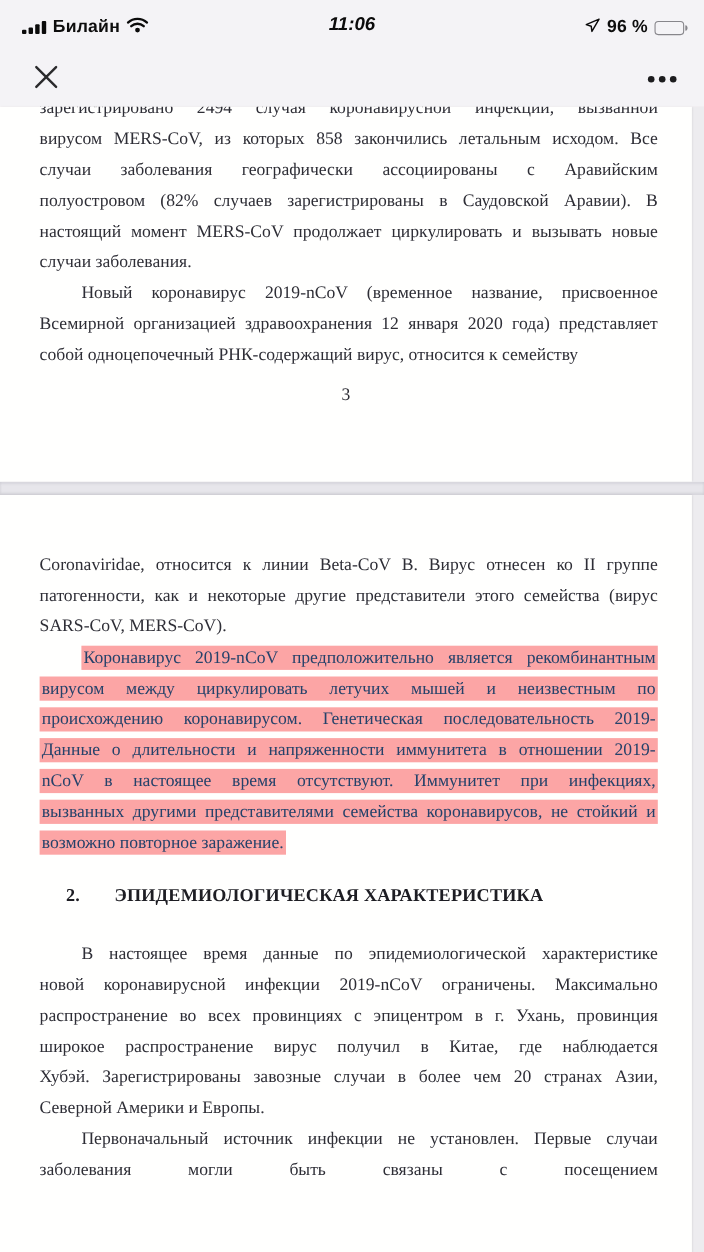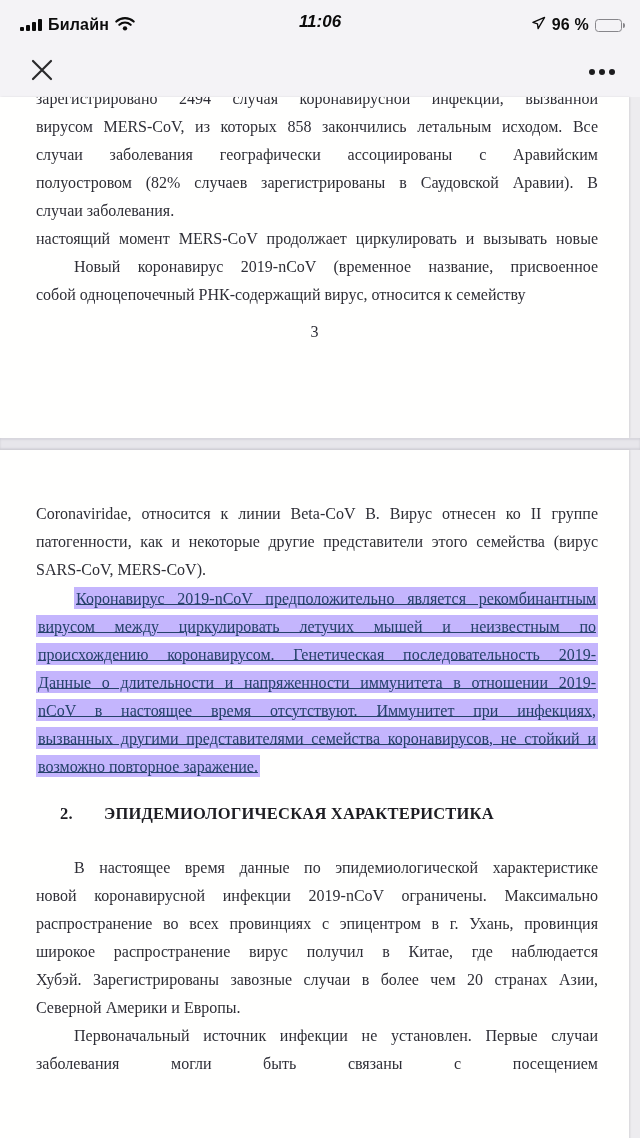--- a/index.html
+++ b/index.html
@@ -45,22 +45,22 @@
   
   .textcol { padding-left:36px; padding-right:31px;
              font-family:"Liberation Serif", serif; font-size:16px;
              color:#2e2e36; }
   .t1 { margin-top:-12px; }
   .t2a { padding-top:50px; }
   .t2b { margin-top:26px; }
   .ln { line-height:28px; height:28px; overflow:visible; text-align:left; white-space:normal; }
   .ln.j { text-align:justify; text-align-last:justify; }
   .ln.i { text-indent:38px; }
-  .ln.h .tx { background:#c4b5fd; color:#25426a; padding:2.5px 2px 2.5px 2px;
-              box-decoration-break:clone;text-decoration:underline; }
+  .ln.h .tx { background:#fca5a5; color:#25426a; padding:2.5px 2px 2.5px 2px;
+              box-decoration-break:clone; }
   .pagenum { margin-top:14px; text-align:center; font-family:"Liberation Serif", serif;
              font-size:16px; color:#2e2e36; }
   .sec-head { margin:20px 31px 0 60px; display:flex; line-height:28px;
               font-family:"Liberation Serif", serif; font-weight:700;
               font-size:16.5px; color:#1d1d23; letter-spacing:.2px; }
   .sec-head .num { width:44px; flex:0 0 44px; }
 </style>
 </head>
 <body>
 
@@ -111,23 +111,24 @@
 </div>
 
 <div class="doc">
 
   <div class="page page1">
     <div class="textcol t1">
         <div class="ln j"><span class="tx">зарегистрировано 2494 случая коронавирусной инфекции, вызванной</span></div>
         <div class="ln j"><span class="tx">вирусом MERS-CoV, из которых 858 закончились летальным исходом. Все</span></div>
         <div class="ln j"><span class="tx">случаи заболевания географически ассоциированы с Аравийским</span></div>
         <div class="ln j"><span class="tx">полуостровом (82% случаев зарегистрированы в Саудовской Аравии). В</span></div>
+        <div class="ln j"><span class="tx">настоящий момент MERS-CoV продолжает циркулировать и вызывать новые</span></div>
         <div class="ln "><span class="tx">случаи заболевания.</span></div>
-        <div class="ln j"><span class="tx">настоящий момент MERS-CoV продолжает циркулировать и вызывать новые</span></div>
         <div class="ln j i"><span class="tx">Новый коронавирус 2019-nCoV (временное название, присвоенное</span></div>
+        <div class="ln j"><span class="tx">Всемирной организацией здравоохранения 12 января 2020 года) представляет</span></div>
         <div class="ln "><span class="tx">собой одноцепочечный РНК-содержащий вирус, относится к семейству</span></div>
       </div>
     <div class="pagenum">3</div>
   </div>
 
   <div class="page-gap"></div>
 
   <div class="page page2">
     <div class="textcol t2a">
         <div class="ln j"><span class="tx">Coronaviridae, относится к линии Beta-CoV B. Вирус отнесен ко II группе</span></div>

